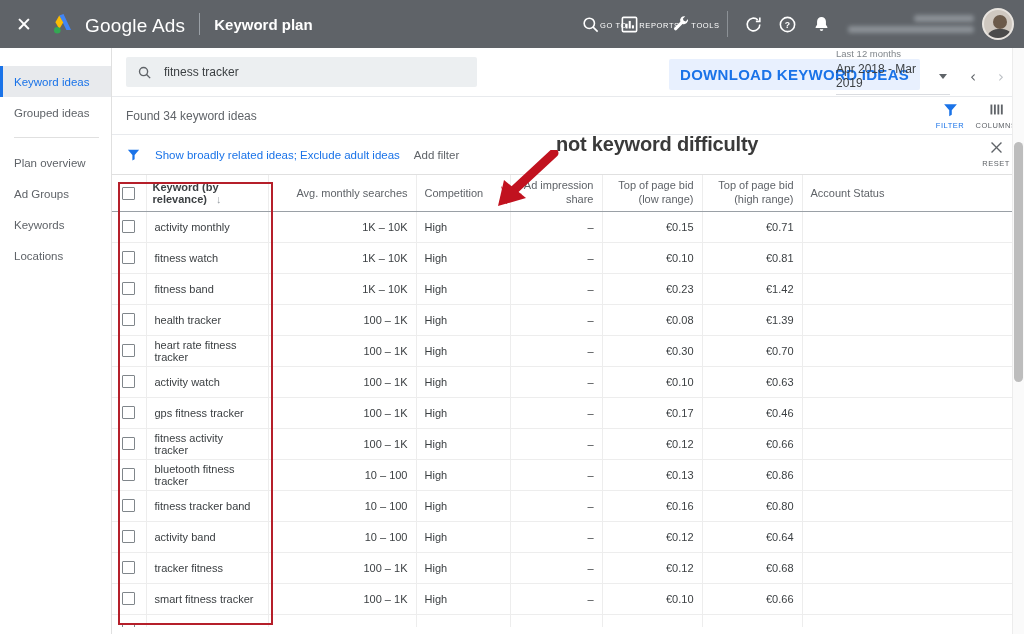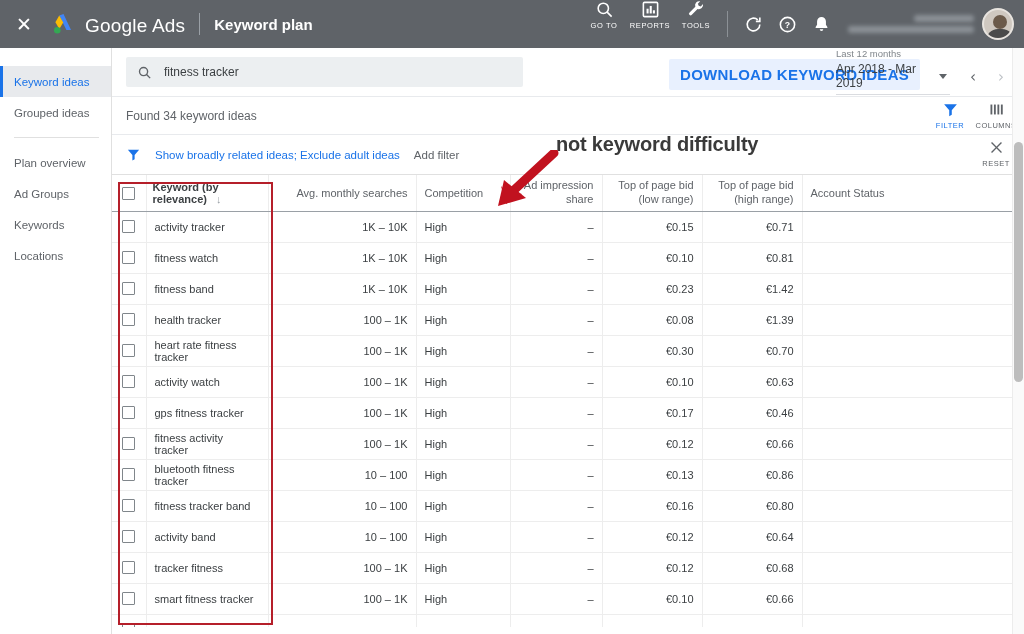--- a/index.html
+++ b/index.html
@@ -29,21 +29,21 @@
   .gads-mark { width: 26px; height: 26px; position: relative; }
   .tb-wordmark {
     font-size: 19px; margin-left: 9px; letter-spacing: .2px;
     font-family: "Liberation Sans", sans-serif; color:#fff; font-weight:400;
   }
   .tb-divider { width: 1px; height: 22px; background: #9aa0a6; margin: 0 14px; }
   .tb-section { font-size: 15px; font-weight: 700; color: #ffffff; }
   .tb-spacer { flex: 1 1 auto; }
 
   .tb-iconbtn {
-    display: flex; flex-direction: column; align-items: center; justify-content: flex-start;
+    display: flex; align-items: center; justify-content: center;
     width: 46px; height: 48px; cursor: pointer;
   }
   .tb-iconbtn .lbl { font-size: 7.5px; letter-spacing: .6px; margin-top: 2px; color:#fff; }
   .tb-vdivider { width: 1px; height: 26px; background: #8c9196; margin: 0 8px; }
   .tb-plainicon {
     width: 34px; height: 48px; display:flex; align-items:center; justify-content:center;
     cursor:pointer;
   }
   .acct-block { display:flex; flex-direction:column; align-items:flex-end; margin-left:10px; margin-right:8px; }
   .acct-blur {
@@ -86,21 +86,21 @@
     position: absolute; left: 112px; top: 48px;
     width: 912px; height: 586px; background: #ffffff;
   }
 
   
   .searchrow {
     height: 49px; display: flex; align-items: center;
     border-bottom: 1px solid #e8eaed; position: relative;
   }
   .searchbox {
-    margin-left: 14px; width: 397px; height: 30px;
+    margin-left: 14px; width: 351px; height: 30px;
     background: #eceff1; border-radius: 2px;
     display: flex; align-items: center; padding-left: 11px;
   }
   .searchbox .val { font-size: 12px; color: #3c4043; margin-left: 12px; }
   .dl-btn {
     position: absolute; left: 557px; top: 11px;
     background: #e8f0fe; color: #1a73e8;
     font-size: 15px; font-weight: 600; letter-spacing: .3px;
     padding: 7px 11px; border-radius: 2px; cursor: pointer;
   }
@@ -414,21 +414,21 @@
           <th class="num two-line">
             <span>Top of page bid</span><br>
             <span>(high range)</span>
           </th>
           <th class="lft">Account Status</th>
         </tr>
       </thead>
       <tbody id="tbody">
           <tr>
             <td class="cbcell"><span class="cb"></span></td>
-            <td class="lft">activity tracker</td>
+            <td class="lft">activity monthly</td>
             <td class="num">1K – 10K</td>
             <td class="lft">High</td>
             <td class="num">–</td>
             <td class="num">€0.15</td>
             <td class="num">€0.71</td>
             <td class="lft"></td>
           </tr>
           <tr>
             <td class="cbcell"><span class="cb"></span></td>
             <td class="lft">fitness watch</td>

